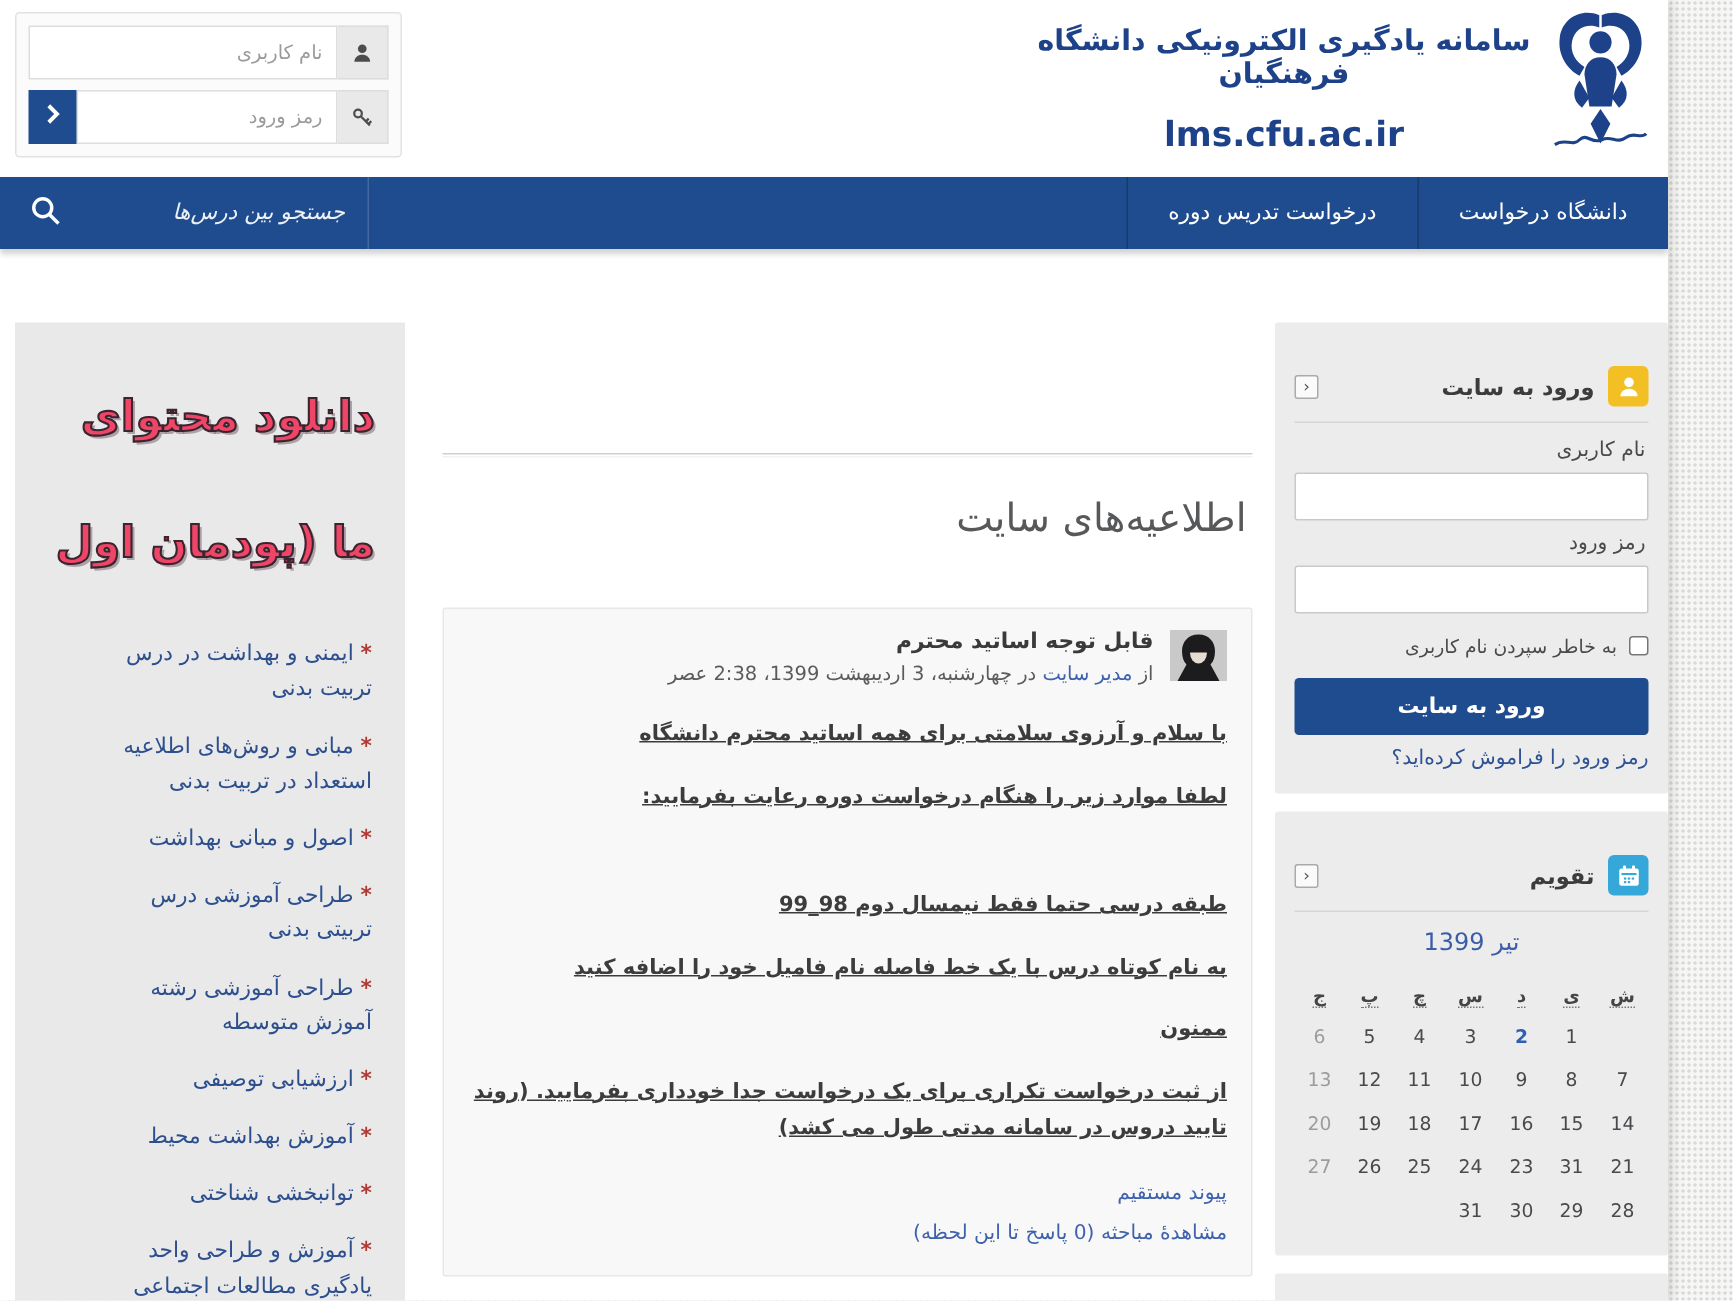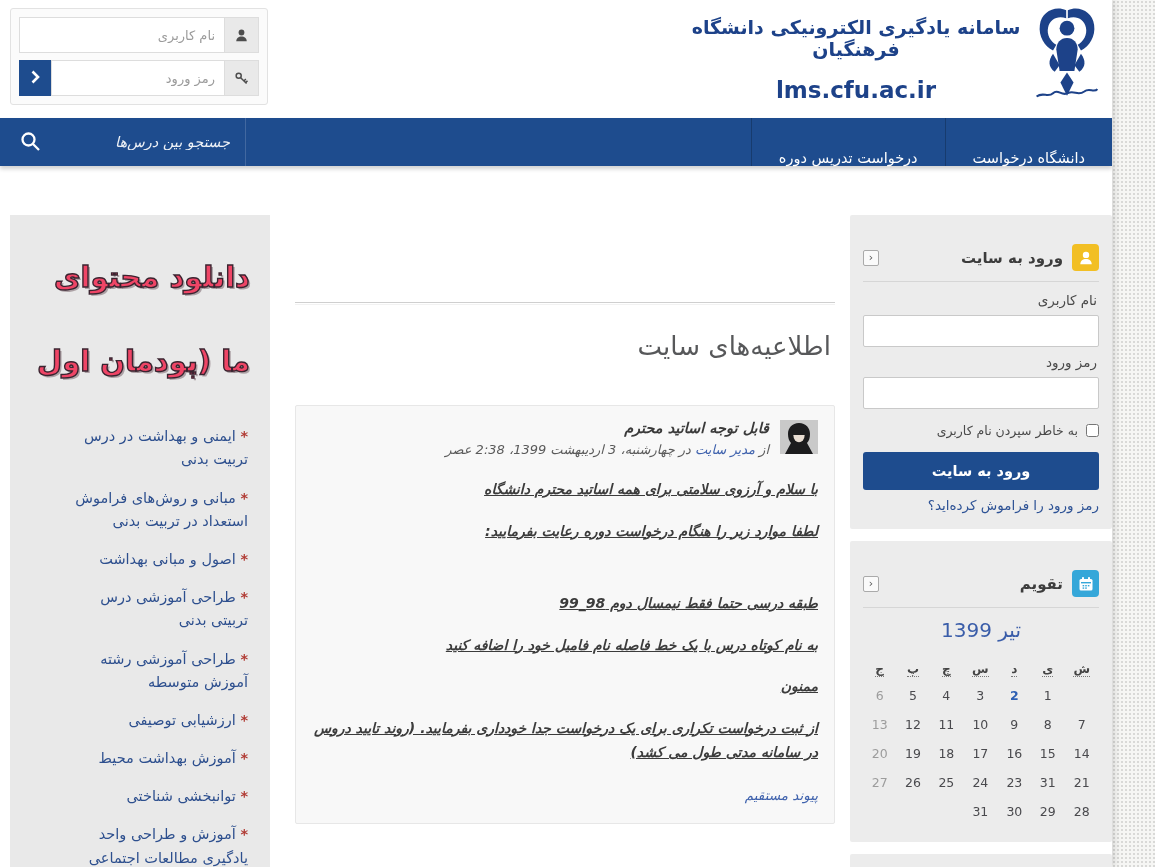--- a/index.html
+++ b/index.html
@@ -23,21 +23,21 @@
   .ml-in::placeholder{color:#9b9b9b;}
   .ml-go{width:32px;flex:none;background:#1e4c8e;border:none;display:flex;align-items:center;justify-content:center;cursor:pointer;}
   .titles{position:absolute;right:88px;top:16px;width:336px;text-align:center;color:#1d4289;}
   .t1{font-size:19px;font-weight:bold;}
   .t2{font-size:23px;font-weight:bold;margin-top:17px;direction:ltr;}
   .logo{position:absolute;right:8px;top:4px;cursor:pointer;}
 
   
   .navbar{height:48px;background:#1e4c8e;display:flex;justify-content:space-between;position:relative;z-index:2;box-shadow:0 3px 4px rgba(0,0,0,.18);}
   .nav-menu{display:flex;}
-  .nav-item{color:#fff;font-size:14.5px;line-height:48px;padding:16px 27px;text-decoration:none;border-left:1px solid rgba(0,0,0,.22);cursor:pointer;white-space:nowrap;}
+  .nav-item{color:#fff;font-size:14.5px;line-height:48px;padding:0 27px;text-decoration:none;border-left:1px solid rgba(0,0,0,.22);cursor:pointer;white-space:nowrap;}
   .nav-search{width:246px;border-right:1px solid rgba(255,255,255,.16);display:flex;align-items:center;justify-content:space-between;padding:0 15px;}
   .search-input{background:transparent;border:none;color:#fff;font-style:italic;font-size:14.5px;text-align:right;width:168px;outline:none;}
   .search-input::placeholder{color:rgba(255,255,255,.92);font-style:italic;}
   .search-btn{background:none;border:none;cursor:pointer;display:flex;padding:4px;}
 
   
   .content{display:flex;align-items:flex-start;padding-top:49px;}
   .col-right{width:262px;flex:none;}
   .main-col{width:540px;flex:none;margin-right:15px;margin-left:25px;}
   .col-left{width:260px;flex:none;margin-left:10px;background:#e9e9e9;min-height:790px;padding:14px 12px 20px;}
@@ -51,41 +51,41 @@
   .bic-red{background:#e4492c;}
   .bh h3{font-size:15px;color:#3c3c3c;font-weight:bold;flex:1;}
   .dock{width:16px;height:16px;border:1px solid #aaa;background:#fafafa;color:#555;font-size:11px;line-height:13px;text-align:center;border-radius:2px;cursor:pointer;flex:none;}
   .dock::before{content:"‹";}
   .bh-line{border-top:1px solid #d6d6d6;margin:10px 0 10px;}
   .fld-label{display:block;font-size:13.5px;color:#4a4a4a;margin:7px 2px 7px;}
   .fld{width:100%;height:32px;border:1px solid #c9c9c9;border-radius:2px;background:#fff;padding:0 8px;font-size:13px;outline:none;}
   .remember{display:flex;align-items:center;margin:14px 0 14px;font-size:12.5px;color:#4a4a4a;gap:8px;}
   .btn-navy{display:block;width:100%;height:38px;background:#1e4c8e;color:#fff;border:none;border-radius:3px;font-size:14.5px;font-weight:bold;cursor:pointer;}
   .forgot{display:block;margin-top:7px;font-size:13.5px;color:#2d5295;text-decoration:none;}
-  .cal-month{text-align:center;color:#3a5da9;font-size:20px;margin:6px 0 12px;}
+  .cal-month{text-align:center;color:#3a5da9;font-size:16px;margin:6px 0 12px;}
   table.cal{width:100%;border-collapse:collapse;}
   .cal th{padding:4px 0;text-align:center;}
   .cal th span{border-bottom:1px dotted #777;color:#444;font-weight:bold;font-size:12px;}
   .cal td{text-align:center;padding:7px 0;color:#4a4a4e;font-size:12.5px;}
   .cal td.fri{color:#9c9c9c;}
   .cal td.today{color:#2d5fb3;font-weight:bold;cursor:pointer;}
 
   
   .banner{color:#ef4566;font-size:29px;font-weight:bold;line-height:2.9;text-align:right;
     -webkit-text-stroke:1.4px #3a2430;text-shadow:2px 2px 0 rgba(60,30,40,.35);padding:6px 8px 14px;}
   .course-links{list-style:none;margin-top:8px;padding:0 10px 0 4px;}
   .course-links li{font-size:14.5px;line-height:1.6;margin-bottom:15px;margin-left:45px;}
   .star{color:#b03a33;font-weight:bold;}
   .course-links a{color:#2d4f8e;text-decoration:none;cursor:pointer;}
 
   
   .main-divider{border-top:1px solid #cfcfcf;border-bottom:1px solid #f2f2f2;height:3px;margin-top:87px;}
   .main-heading{font-size:26px;color:#57585a;font-weight:400;margin:26px 4px 44px;}
   .post{background:#f8f8f8;border:1px solid #e7e7e7;border-radius:2px;padding:14px 16px;margin-bottom:45px;}
-  .post:last-child{margin-bottom:0;font-style:italic;}
+  .post:last-child{margin-bottom:0;}
   .post-head{display:flex;}
   .avatar{width:38px;height:34px;margin-left:11px;flex:none;cursor:pointer;}
   .post-title{font-size:14.5px;color:#3a3a3a;font-weight:bold;margin-bottom:6px;}
   .byline{font-size:13px;color:#5b5b5b;}
   .byline a{color:#3f62ad;text-decoration:none;cursor:pointer;}
   .post-body{margin-top:20px;}
   .post-body p{font-size:14px;font-weight:bold;color:#3c3c3c;text-decoration:underline;margin-bottom:17px;line-height:1.75;}
   .post-body p.gap{margin-top:48px;}
   .post-foot{margin-top:16px;}
   .post-foot a{display:block;font-size:13.5px;color:#3f62ad;text-decoration:none;line-height:2;cursor:pointer;}
@@ -315,31 +315,32 @@
     <div class="post-body">
               <p>با سلام و آرزوی سلامتی برای همه اساتید محترم دانشگاه</p>
               <p>لطفا موارد زیر را هنگام درخواست دوره رعایت بفرمایید:</p>
               <p class="gap">طبقه درسی حتما فقط نیمسال دوم 98_99</p>
               <p>به نام کوتاه درس با یک خط فاصله نام فامیل خود را اضافه کنید</p>
               <p>ممنون</p>
               <p>از ثبت درخواست تکراری برای یک درخواست جدا خودداری بفرمایید. (روند تایید دروس در سامانه مدتی طول می کشد)</p>
             </div>
     <div class="post-foot">
               <a href="#">پیوند مستقیم</a>
+              <a href="#">مشاهدهٔ مباحثه (0 پاسخ تا این لحظه)</a>
             </div>
   </article>
 
 </div>
     </main>
 
     <aside class="col-left">
       <div class="banner">دانلود محتوای ما (پودمان اول</div>
       <ul class="course-links">
           <li><span class="star">*</span> <a href="#">ایمنی و بهداشت در درس تربیت بدنی</a></li>
-          <li><span class="star">*</span> <a href="#">مبانی و روش‌های فراموش استعداد در تربیت بدنی</a></li>
+          <li><span class="star">*</span> <a href="#">مبانی و روش‌های اطلاعیه استعداد در تربیت بدنی</a></li>
           <li><span class="star">*</span> <a href="#">اصول و مبانی بهداشت</a></li>
           <li><span class="star">*</span> <a href="#">طراحی آموزشی درس تربیتی بدنی</a></li>
           <li><span class="star">*</span> <a href="#">طراحی آموزشی رشته آموزش متوسطه</a></li>
           <li><span class="star">*</span> <a href="#">ارزشیابی توصیفی</a></li>
           <li><span class="star">*</span> <a href="#">آموزش بهداشت محیط</a></li>
           <li><span class="star">*</span> <a href="#">توانبخشی شناختی</a></li>
           <li><span class="star">*</span> <a href="#">آموزش و طراحی واحد یادگیری مطالعات اجتماعی</a></li>
           <li><span class="star">*</span> <a href="#">آموزش و طراحی واحد یادگیری علوم تجربی</a></li>
         </ul>
     </aside>

